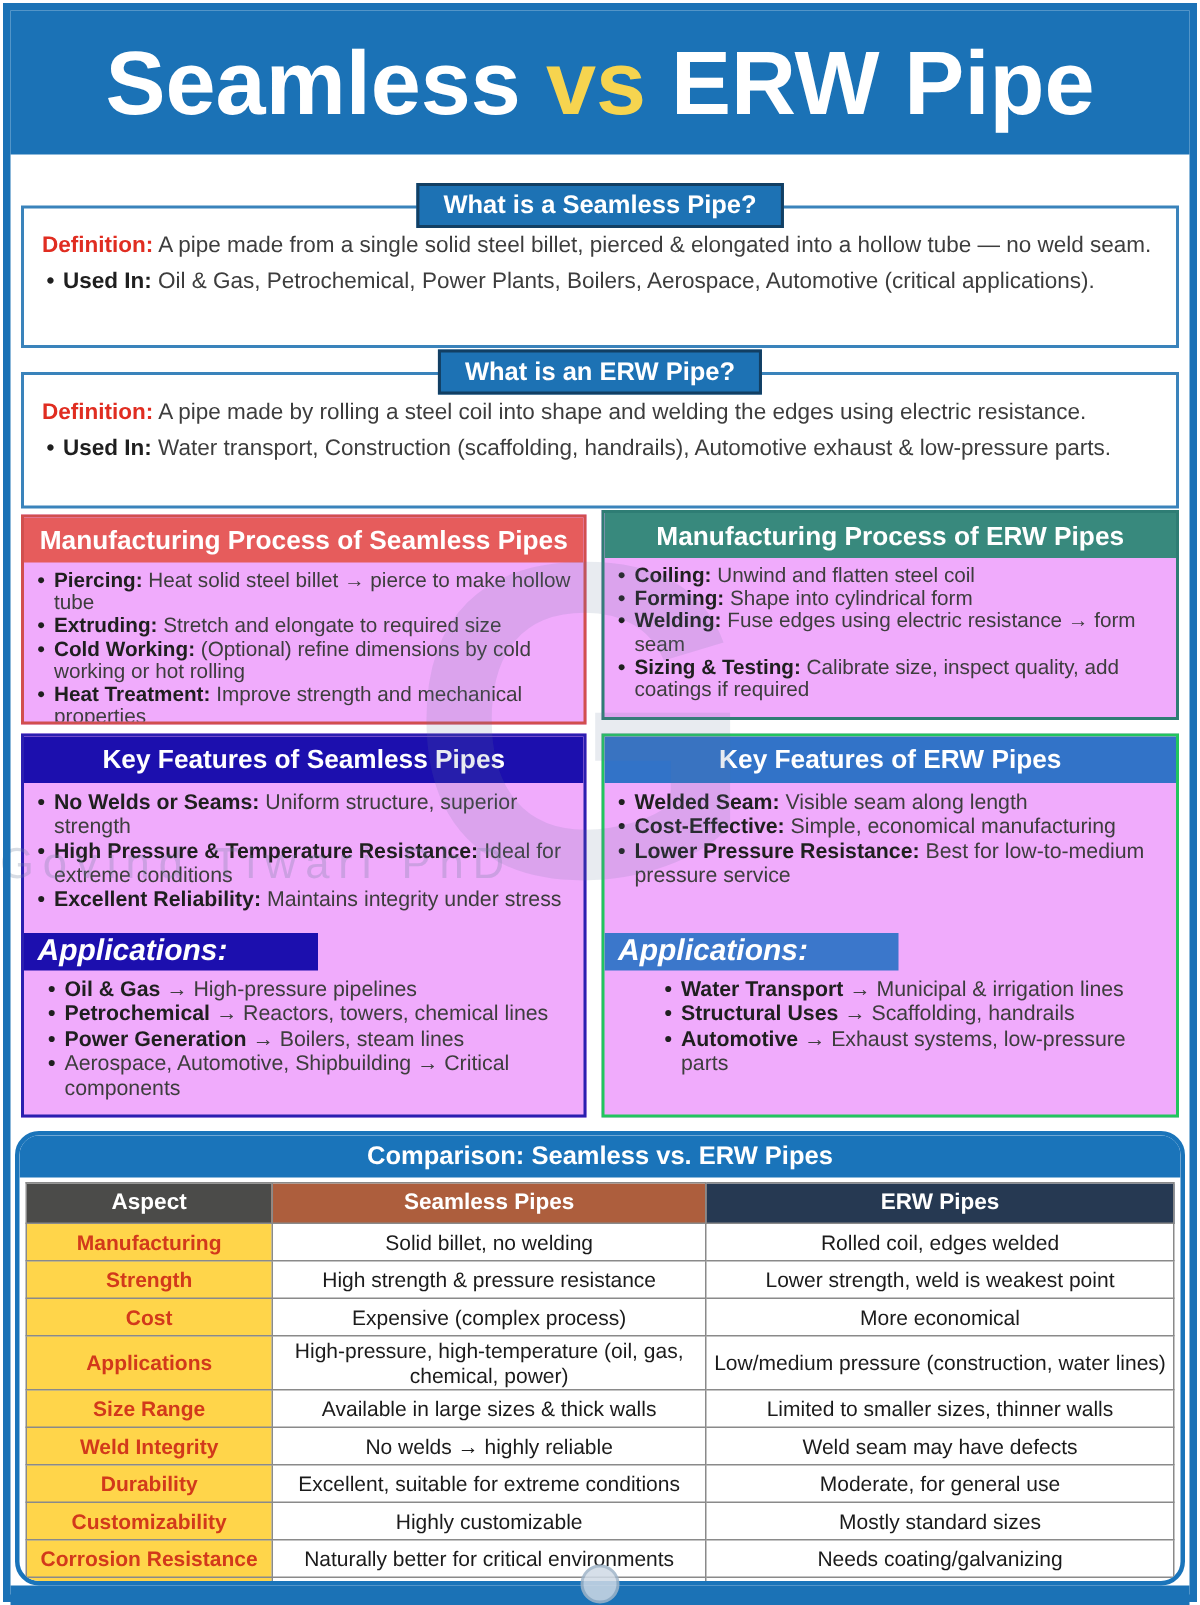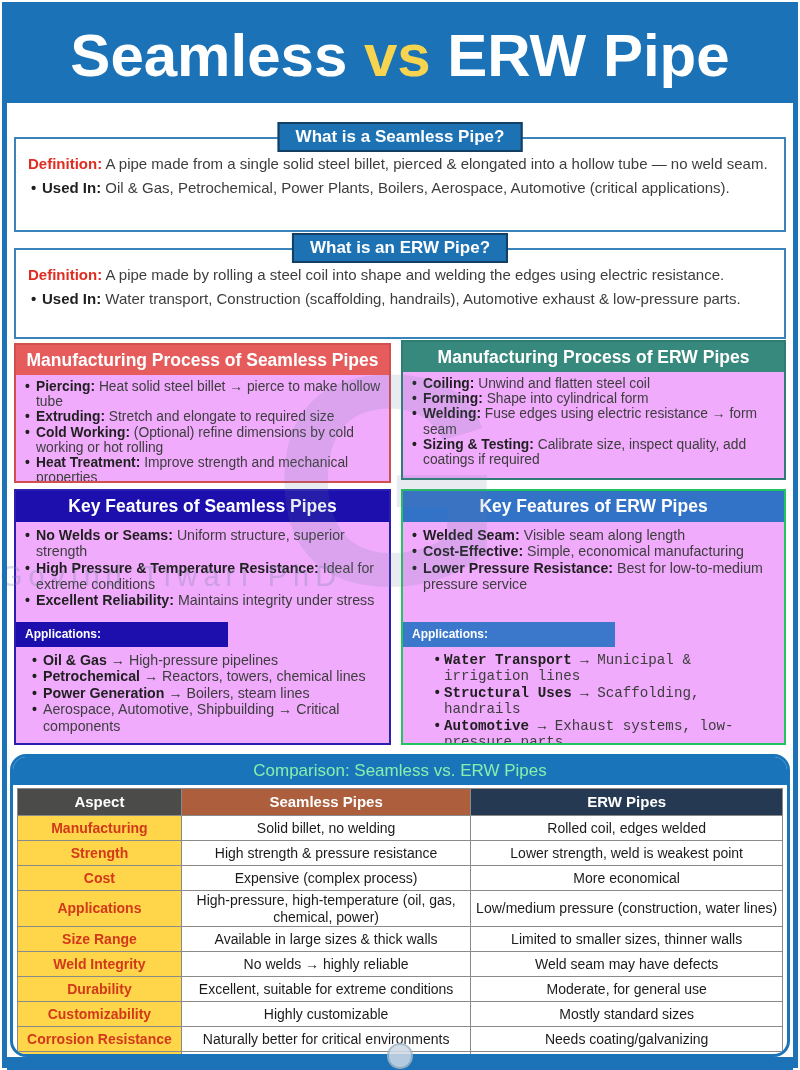--- a/index.html
+++ b/index.html
@@ -41,29 +41,29 @@
   #feat-erw{top:489px;left:401px;width:385px;height:256px;border:2px solid #22c55e;}
   .col-head{height:30px;display:flex;align-items:center;justify-content:center;color:#fff;
        font-weight:bold;font-size:17.5px;white-space:nowrap;}
   #mfg-seamless .col-head{background:var(--red_header);}
   #mfg-erw .col-head{background:var(--teal_header);}
   #feat-seamless .col-head{background:var(--indigo);height:31px;}
   #feat-erw .col-head{background:var(--mid_blue);height:31px;}
   .col-body{padding:4px 8px 0 6px;font-size:13.8px;line-height:1.1;color:var(--body_text);}
   .feat-body{height:100px;box-sizing:border-box;padding:5px 14px 0 6px;font-size:14.2px;
        line-height:1.15;color:var(--body_text);overflow:hidden;}
-  .apps-label{width:212px;height:25px;line-height:25px;padding-left:9px;box-sizing:border-box;
-       color:#fff;font-weight:bold;font-size:12px;}
+  .apps-label{width:196px;height:25px;line-height:25px;padding-left:9px;box-sizing:border-box;
+       color:#fff;font-weight:bold;font-size:20px;font-style:italic;}
   #feat-seamless .apps-label{background:var(--indigo);}
   #feat-erw .apps-label{background:var(--mid_blue2);}
   .apps-body{padding:5px 6px 0 13px;font-size:14.2px;line-height:1.16;color:var(--body_text);overflow:hidden;}
-  #feat-erw .apps-body{padding-left:27px;font-family:Liberation Mono, monospace;}
+  #feat-erw .apps-body{padding-left:37px;}
   .cmp{position:absolute;top:754px;left:10px;width:780px;height:303px;box-sizing:border-box;
        border:3px solid var(--cmp_blue);border-radius:16px;overflow:hidden;background:#fff;z-index:1;}
-  .cmp-title{height:28px;background:var(--cmp_blue);color:#86efac;font-weight:normal;font-size:17px;
+  .cmp-title{height:28px;background:var(--cmp_blue);color:#ffffff;font-weight:bold;font-size:17px;
        display:flex;align-items:center;justify-content:center;}
   .cmp table{width:calc(100% - 8px);margin:3px 4px;border-collapse:collapse;table-layout:fixed;}
   .cmp th,.cmp td{border:1px solid #8a8a8a;text-align:center;vertical-align:middle;
        padding:1px 4px;line-height:1.18;}
   .cmp th{height:24px;color:#fff;font-weight:bold;font-size:15px;}
   .th-aspect{width:21%;background:var(--aspect_head);}
   .th-seamless{width:38%;background:var(--seamless_head);}
   .th-erw{width:41%;background:var(--erw_head);}
   .cmp td{height:22px;font-size:14px;color:#1b1b1b;}
   .td-aspect{background:var(--cell_yellow);color:var(--aspect_red) !important;font-weight:bold;font-size:13.8px;}

